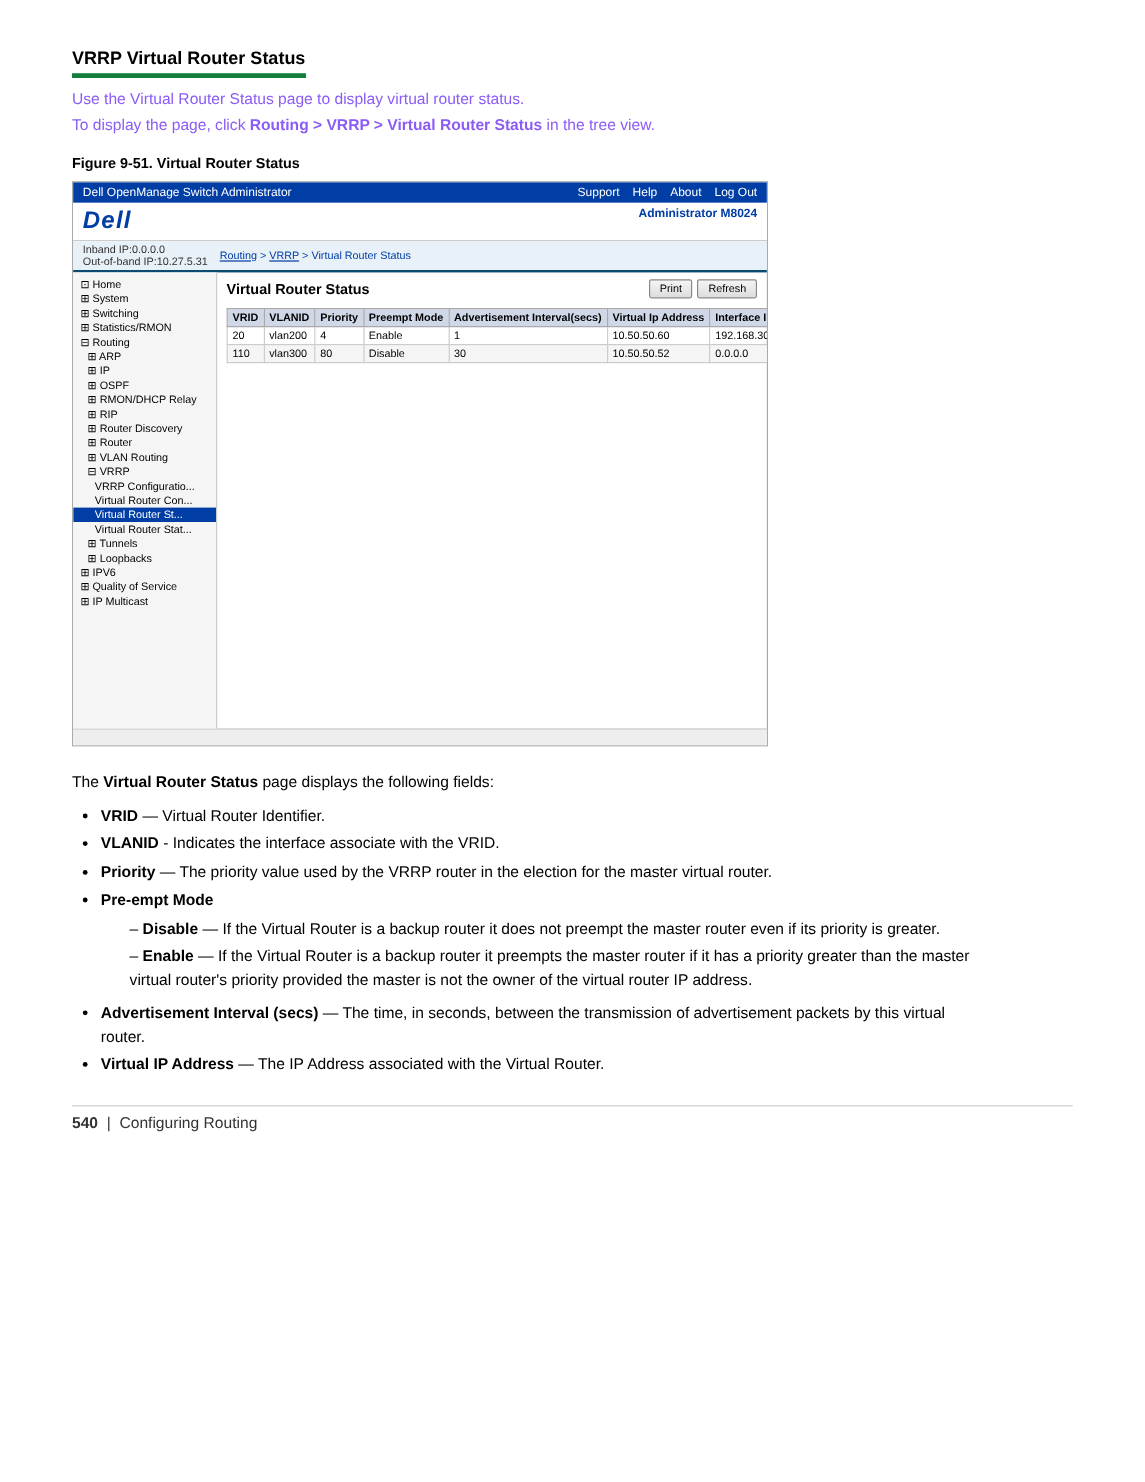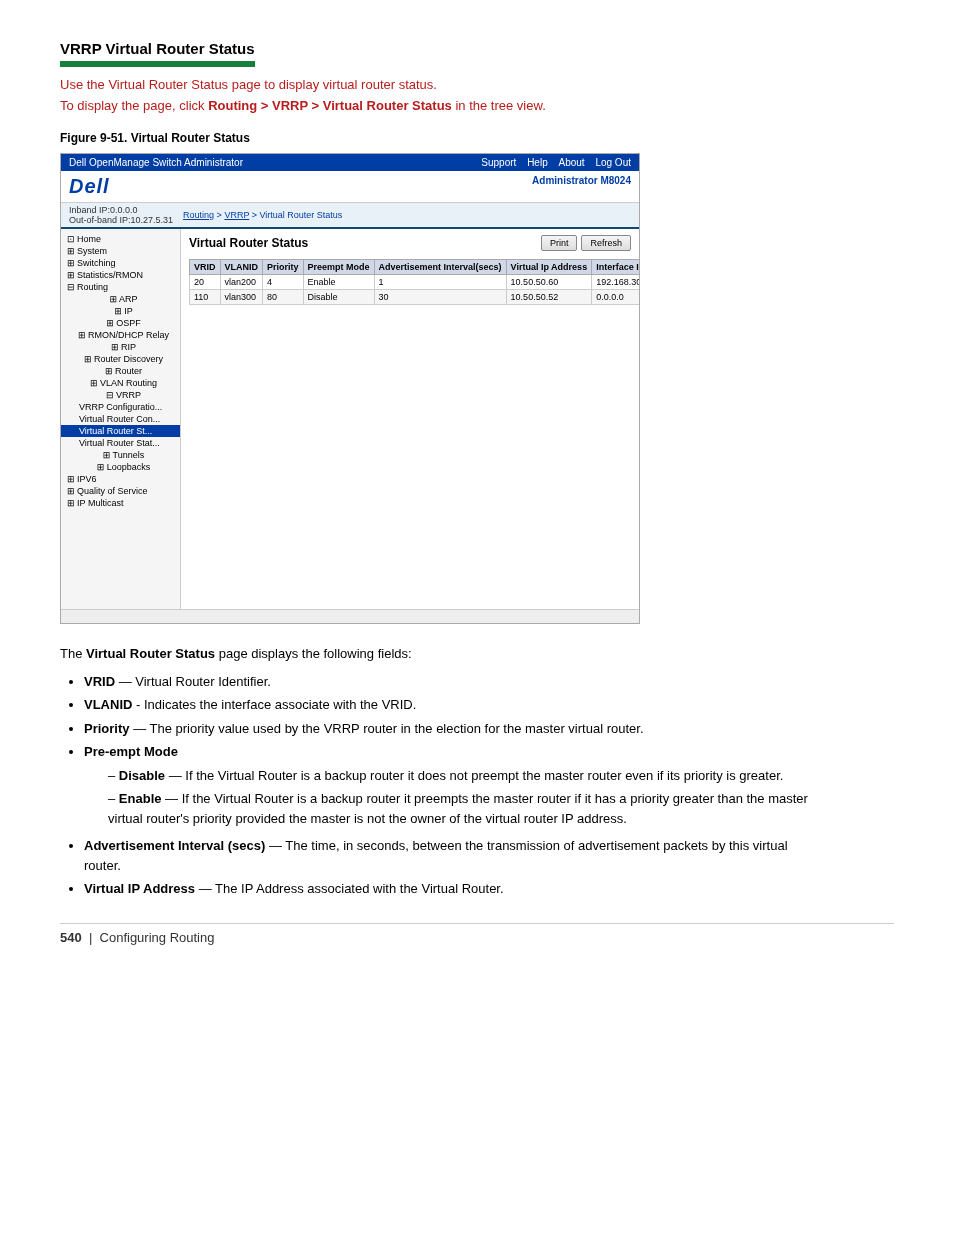--- a/index.html
+++ b/index.html
@@ -8,29 +8,29 @@
       font-size: 13px;
       background: #fff;
       color: #000;
       padding: 40px 60px;
     }
 
     .section-title {
       font-size: 15px;
       font-weight: bold;
       margin-bottom: 10px;
-      border-bottom: 6px solid #15803d;
+      border-bottom: 4px solid #15803d;
       padding-bottom: 4px;
       display: inline-block;
     }
 
     .intro-text {
       font-size: 13px;
       margin-bottom: 6px;
-      color: #b91c1c;
+      color: #8b5cf6;
     }
 
     .figure-label {
       font-size: 12px;
       font-weight: bold;
       margin-top: 18px;
       margin-bottom: 8px;
     }
 
     
@@ -116,21 +116,21 @@
     .sidebar-item {
       padding: 1px 6px;
       cursor: pointer;
       white-space: nowrap;
       color: #000;
     }
     .sidebar-item.active {
       background: #003da5;
       color: #fff;
     }
-    .sidebar-item.indent1 { padding-left: 12px; text-align: center; }
+    .sidebar-item.indent1 { padding-left: 12px; }
     .sidebar-item.indent2 { padding-left: 18px; }
 
     
     .content-panel {
       flex: 1;
       padding: 6px 8px;
       overflow-y: auto;
     }
 
     .panel-header {

